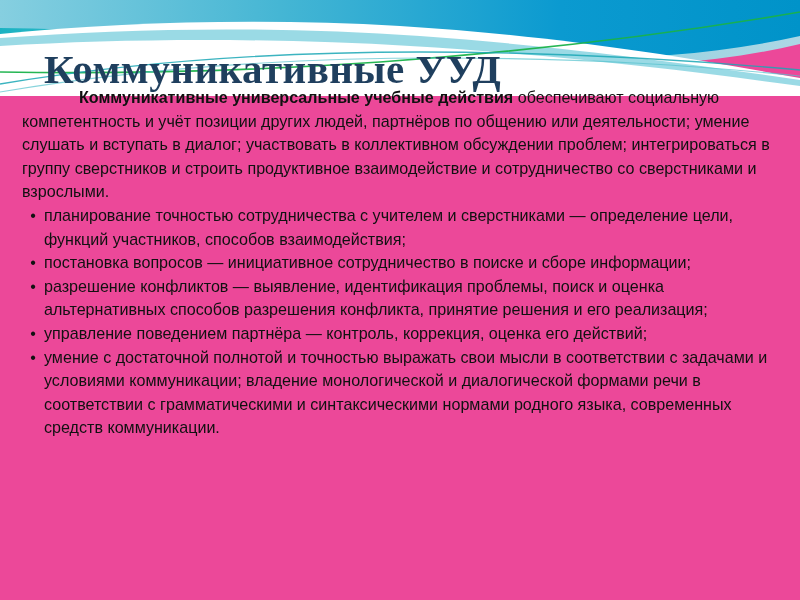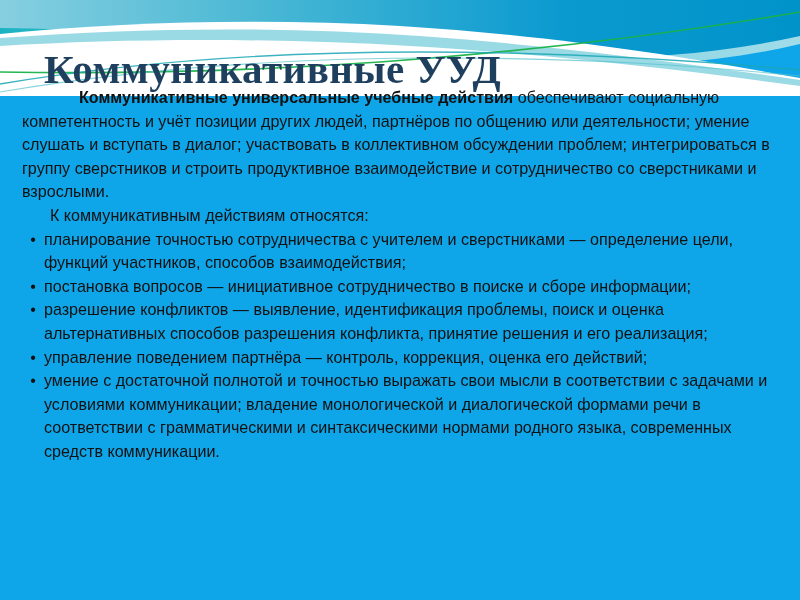--- a/index.html
+++ b/index.html
@@ -12,21 +12,21 @@
     background: #ffffff;
     font-family: "Liberation Sans", sans-serif;
     overflow: hidden;
     position: relative;
   }
 
   .slide {
     position: relative;
     width: 800px;
     height: 600px;
-    background: #0ea5e9;
+    background: #ec4899;
     overflow: hidden;
   }
 
   
   .header-deco {
     position: absolute;
     top: 0;
     left: 0;
     width: 800px;
     height: 96px;
@@ -143,21 +143,20 @@
       <path d="M0,92 C130,70 280,58 440,58 C590,58 700,66 800,76" fill="none" stroke="#56c2cd" stroke-width="1.1" opacity="0.7"></path>
     </svg>
   </div>
 
   <h1 class="slide-title">Коммуникативные УУД</h1>
 
   <div class="body-area">
 
     <p class="para indent"><span class="strong">Коммуникативные универсальные учебные действия</span><span> обеспечивают социальную компетентность и учёт позиции других людей, партнёров по общению или деятельности; умение слушать и вступать в диалог; участвовать в коллективном обсуждении проблем; интегрироваться в группу сверстников и строить продуктивное взаимодействие и сотрудничество со сверстниками и взрослыми.</span></p>
 
-    <p class="para indent">К коммуникативным действиям относятся:</p>
 
     <ul class="bullets">
       <li>
         <span class="bullet-dot">•</span>
         <span class="li-text">планирование точностью сотрудничества с учителем и сверстниками — определение цели, функций участников, способов взаимодействия;</span>
       </li>
       <li>
         <span class="bullet-dot">•</span>
         <span class="li-text">постановка вопросов — инициативное сотрудничество в поиске и сборе информации;</span>
       </li>

